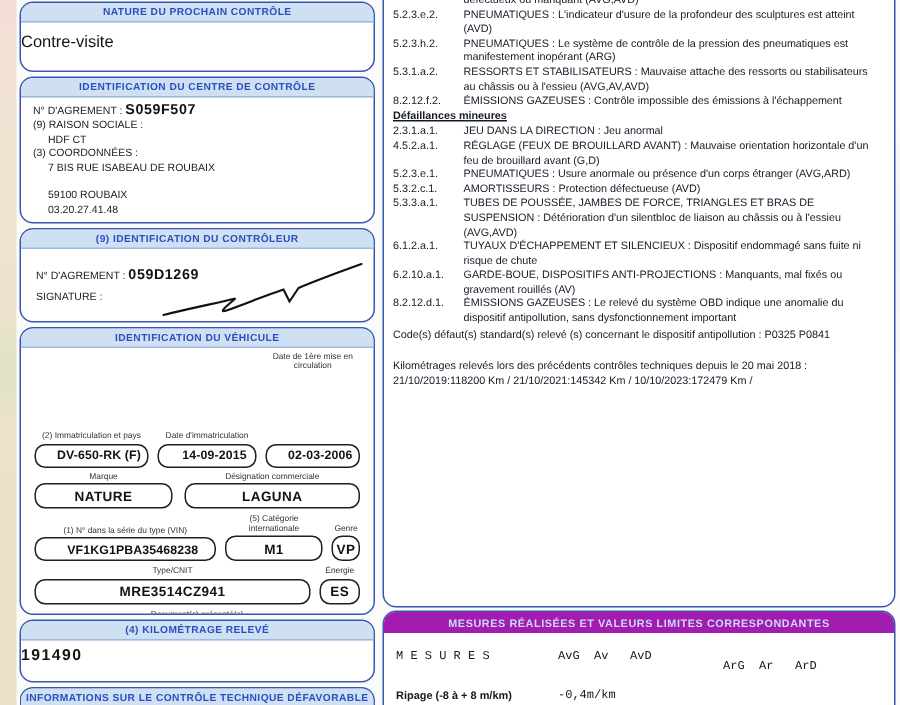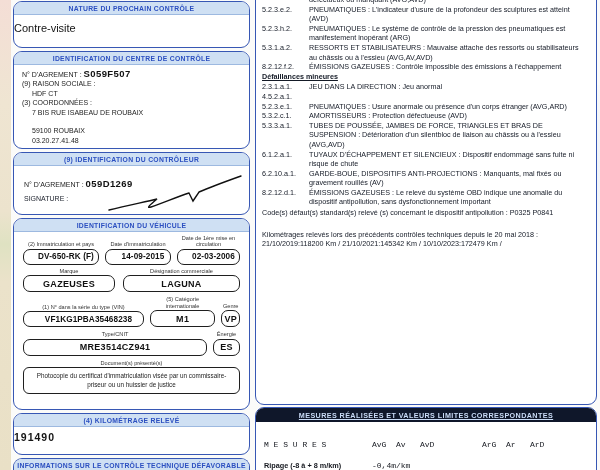--- a/index.html
+++ b/index.html
@@ -63,21 +63,21 @@
     padding:2.5px 2px;letter-spacing:.3px;
   }
   .vv-small{font-size:8.2px;letter-spacing:.1px;padding-left:12px;}
   .doc-box{
     border:1.3px solid #1f1f1f;border-radius:6px;
     font-size:6.3px;font-weight:normal;color:#222;text-align:center;
     padding:4px 4px;line-height:8.5px;letter-spacing:0;
   }
   .mt2{margin-top:2px;} .mt3{margin-top:3px;}
   .g6{margin-right:6px;} .g8{margin-right:8px;}
-  .w75{width:76px;} .w65{width:66px;} .w70{flex:1;}
+  .w75{width:76px;} .w65{width:66px;} .w70{flex:1;gap:47px;}
   .w90{width:92px;} .wflex{flex:1;justify-content:space-between;}
   .w121{width:122px;} .w71{width:66px;} .w30{flex:1;}
   .w183{width:184px;} .w36{flex:1;}
 
   .b-km{left:13px;top:413px;width:237px;height:42px;}
   .km-value{text-align:left;font-size:10.5px;color:#141414;letter-spacing:1px;margin-top:4px;font-weight:bold;}
 
   .b-defav{left:13px;top:458px;width:237px;height:30px;border-bottom:none;}
 
   
@@ -86,26 +86,26 @@
   .def-row{display:flex;}
   .def-code{width:47px;flex:0 0 47px;}
   .def-text{flex:1;}
   .partial-row{margin-left:47px;}
   .minor-title{font-weight:bold;text-decoration:underline;margin:.5px 0 .5px 0;}
   .obd-block{margin-top:1px;}
   .km-history{margin-top:12px;}
 
   .b-mesures{left:255px;top:407px;width:342px;height:80px;}
   .mesures-hdr{
-    background:#0f172a;color:#c9dbf6;
+    background:#a21caf;color:#c9dbf6;
     font-size:7.2px;font-weight:bold;letter-spacing:.4px;
-    text-align:center;padding:2.5px 0 2px 0;text-decoration:underline;
+    text-align:center;padding:2.5px 0 2px 0;
   }
   .mes-body{padding:5px 8px 0 8px;}
-  .mes-row{display:flex;align-items:flex-end;margin-bottom:8.5px;}
+  .mes-row{display:flex;align-items:center;margin-bottom:8.5px;}
   .mes-label{flex:0 0 108px;font-size:7.3px;font-weight:bold;color:#15181f;}
   .mes-title{font-family:"Liberation Mono", monospace;font-weight:normal;font-size:8px;white-space:pre;}
   .mes-front{flex:0 0 110px;font-family:"Liberation Mono", monospace;font-size:8px;white-space:pre;color:#15181f;}
   .mes-rear{flex:1;font-family:"Liberation Mono", monospace;font-size:8px;white-space:pre;color:#15181f;margin-top:13px;}
 </style>
 </head>
 <body>
 
 <div class="edge-strip"></div>
 <div class="watermark wm1"></div>
@@ -161,21 +161,21 @@
       </div>
       <div class="veh-col w70">
         <div class="veh-label">Date de 1ère mise en circulation</div>
         <div class="veh-value vv-small">02-03-2006</div>
       </div>
     </div>
 
     <div class="veh-row mt2">
       <div class="veh-col w90 g8">
         <div class="veh-label">Marque</div>
-        <div class="veh-value">GAZEUSES</div>
+        <div class="veh-value">NATURE</div>
       </div>
       <div class="veh-col wflex">
         <div class="veh-label">Désignation commerciale</div>
         <div class="veh-value">LAGUNA</div>
       </div>
     </div>
 
     <div class="veh-row mt3">
       <div class="veh-col w121 g6">
         <div class="veh-label">(1) N° dans la série du type (VIN)</div>
@@ -252,20 +252,21 @@
 
     <div>
 
         <div class="def-row">
           <div class="def-code">2.3.1.a.1.</div>
           <div class="def-text">JEU DANS LA DIRECTION : Jeu anormal</div>
         </div>
 
         <div class="def-row">
           <div class="def-code">4.5.2.a.1.</div>
+          <div class="def-text">RÉGLAGE (FEUX DE BROUILLARD AVANT) : Mauvaise orientation horizontale d'un feu de brouillard avant (G,D)</div>
         </div>
 
         <div class="def-row">
           <div class="def-code">5.2.3.e.1.</div>
           <div class="def-text">PNEUMATIQUES : Usure anormale ou présence d'un corps étranger (AVG,ARD)</div>
         </div>
 
         <div class="def-row">
           <div class="def-code">5.3.2.c.1.</div>
           <div class="def-text">AMORTISSEURS : Protection défectueuse (AVD)</div>

